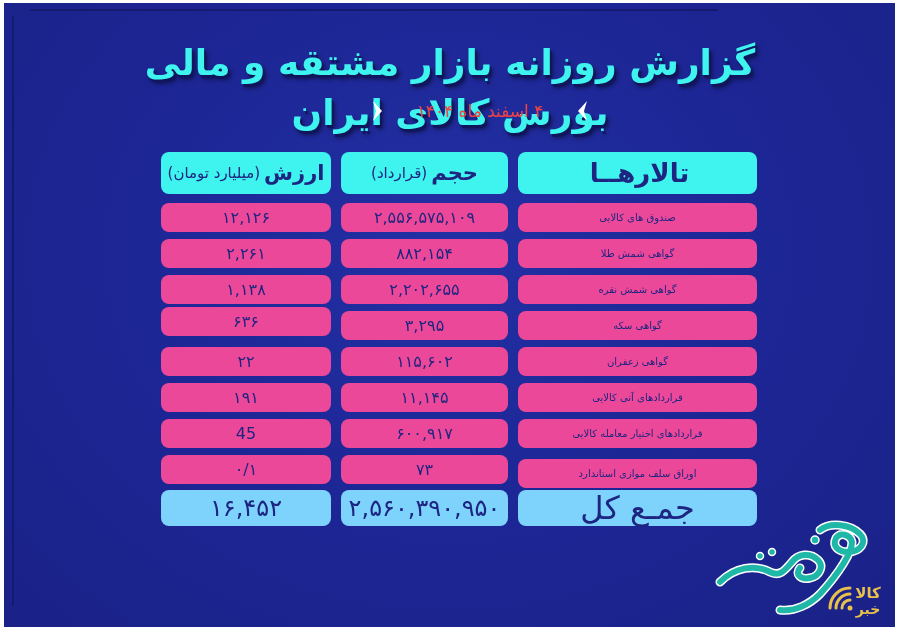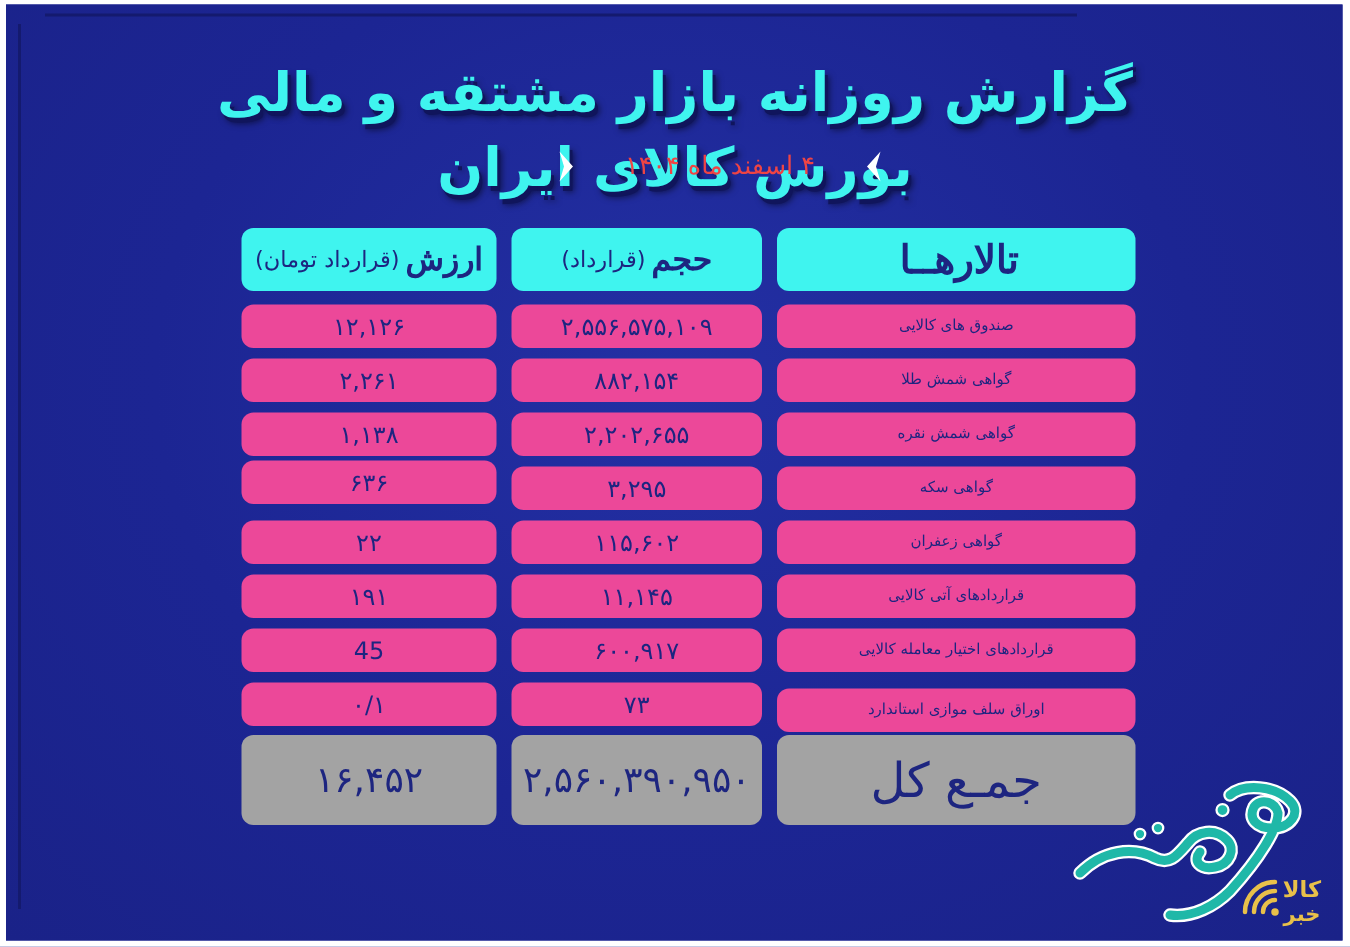--- a/index.html
+++ b/index.html
@@ -36,28 +36,28 @@
       direction: rtl; color: #ef4444; font-size: 17px; line-height: 30px; text-align: center; flex: 1;
     }
 
     .table { position: absolute; left: 0; top: 0; }
     .cell {
       position: absolute; display: flex; align-items: center; justify-content: center;
       direction: rtl; border-radius: 8px; color: #1d2580;
       white-space: nowrap;
     }
     .hdr { background: #3ff4ef; height: 42px; top: 152px; font-size: 17px; }
-    .hdr b { font-weight: bold; font-size: 21px; margin-left: 4px; font-family: Liberation Serif, serif; }
+    .hdr b { font-weight: bold; font-size: 21px; margin-left: 4px; }
     .hdr .sub { font-size: 15px; }
     .col1 { left: 161px; width: 170px; }
     .col2 { left: 341px; width: 167px; }
     .col3 { left: 518px; width: 239px; }
     .row { background: #ec4899; height: 29px; font-size: 16px; }
     .row.col3 { font-size: 10px; }
-    .total { background: #a3a3a3; height: 60px; top: 490px; font-size: 24px; }
+    .total { background: #7dd3fc; height: 36px; top: 490px; font-size: 24px; }
     .total.col3 { font-size: 32px; }
 
     .logo {
       position: absolute; left: 700px; top: 512px; width: 190px; height: 110px;
     }
   </style>
 </head>
 <body>
 
 <div class="panel"></div>
@@ -84,21 +84,21 @@
 
   <div class="cell hdr col3">
     <b style="font-size:26px;">تالارهــا</b>
   </div>
   <div class="cell hdr col2">
     <b>حجم</b>
     <span class="sub">(قرارداد)</span>
   </div>
   <div class="cell hdr col1">
     <b>ارزش</b>
-    <span class="sub">(قرارداد تومان)</span>
+    <span class="sub">(میلیارد تومان)</span>
   </div>
 
   <div class="cell row col3" style="top:203px">صندوق های کالایی</div>
   <div class="cell row col2" style="top:203px">۲,۵۵۶,۵۷۵,۱۰۹</div>
   <div class="cell row col1" style="top:203px">۱۲,۱۲۶</div>
 
   <div class="cell row col3" style="top:239px">گواهی شمش طلا</div>
   <div class="cell row col2" style="top:239px">۸۸۲,۱۵۴</div>
   <div class="cell row col1" style="top:239px">۲,۲۶۱</div>
 

